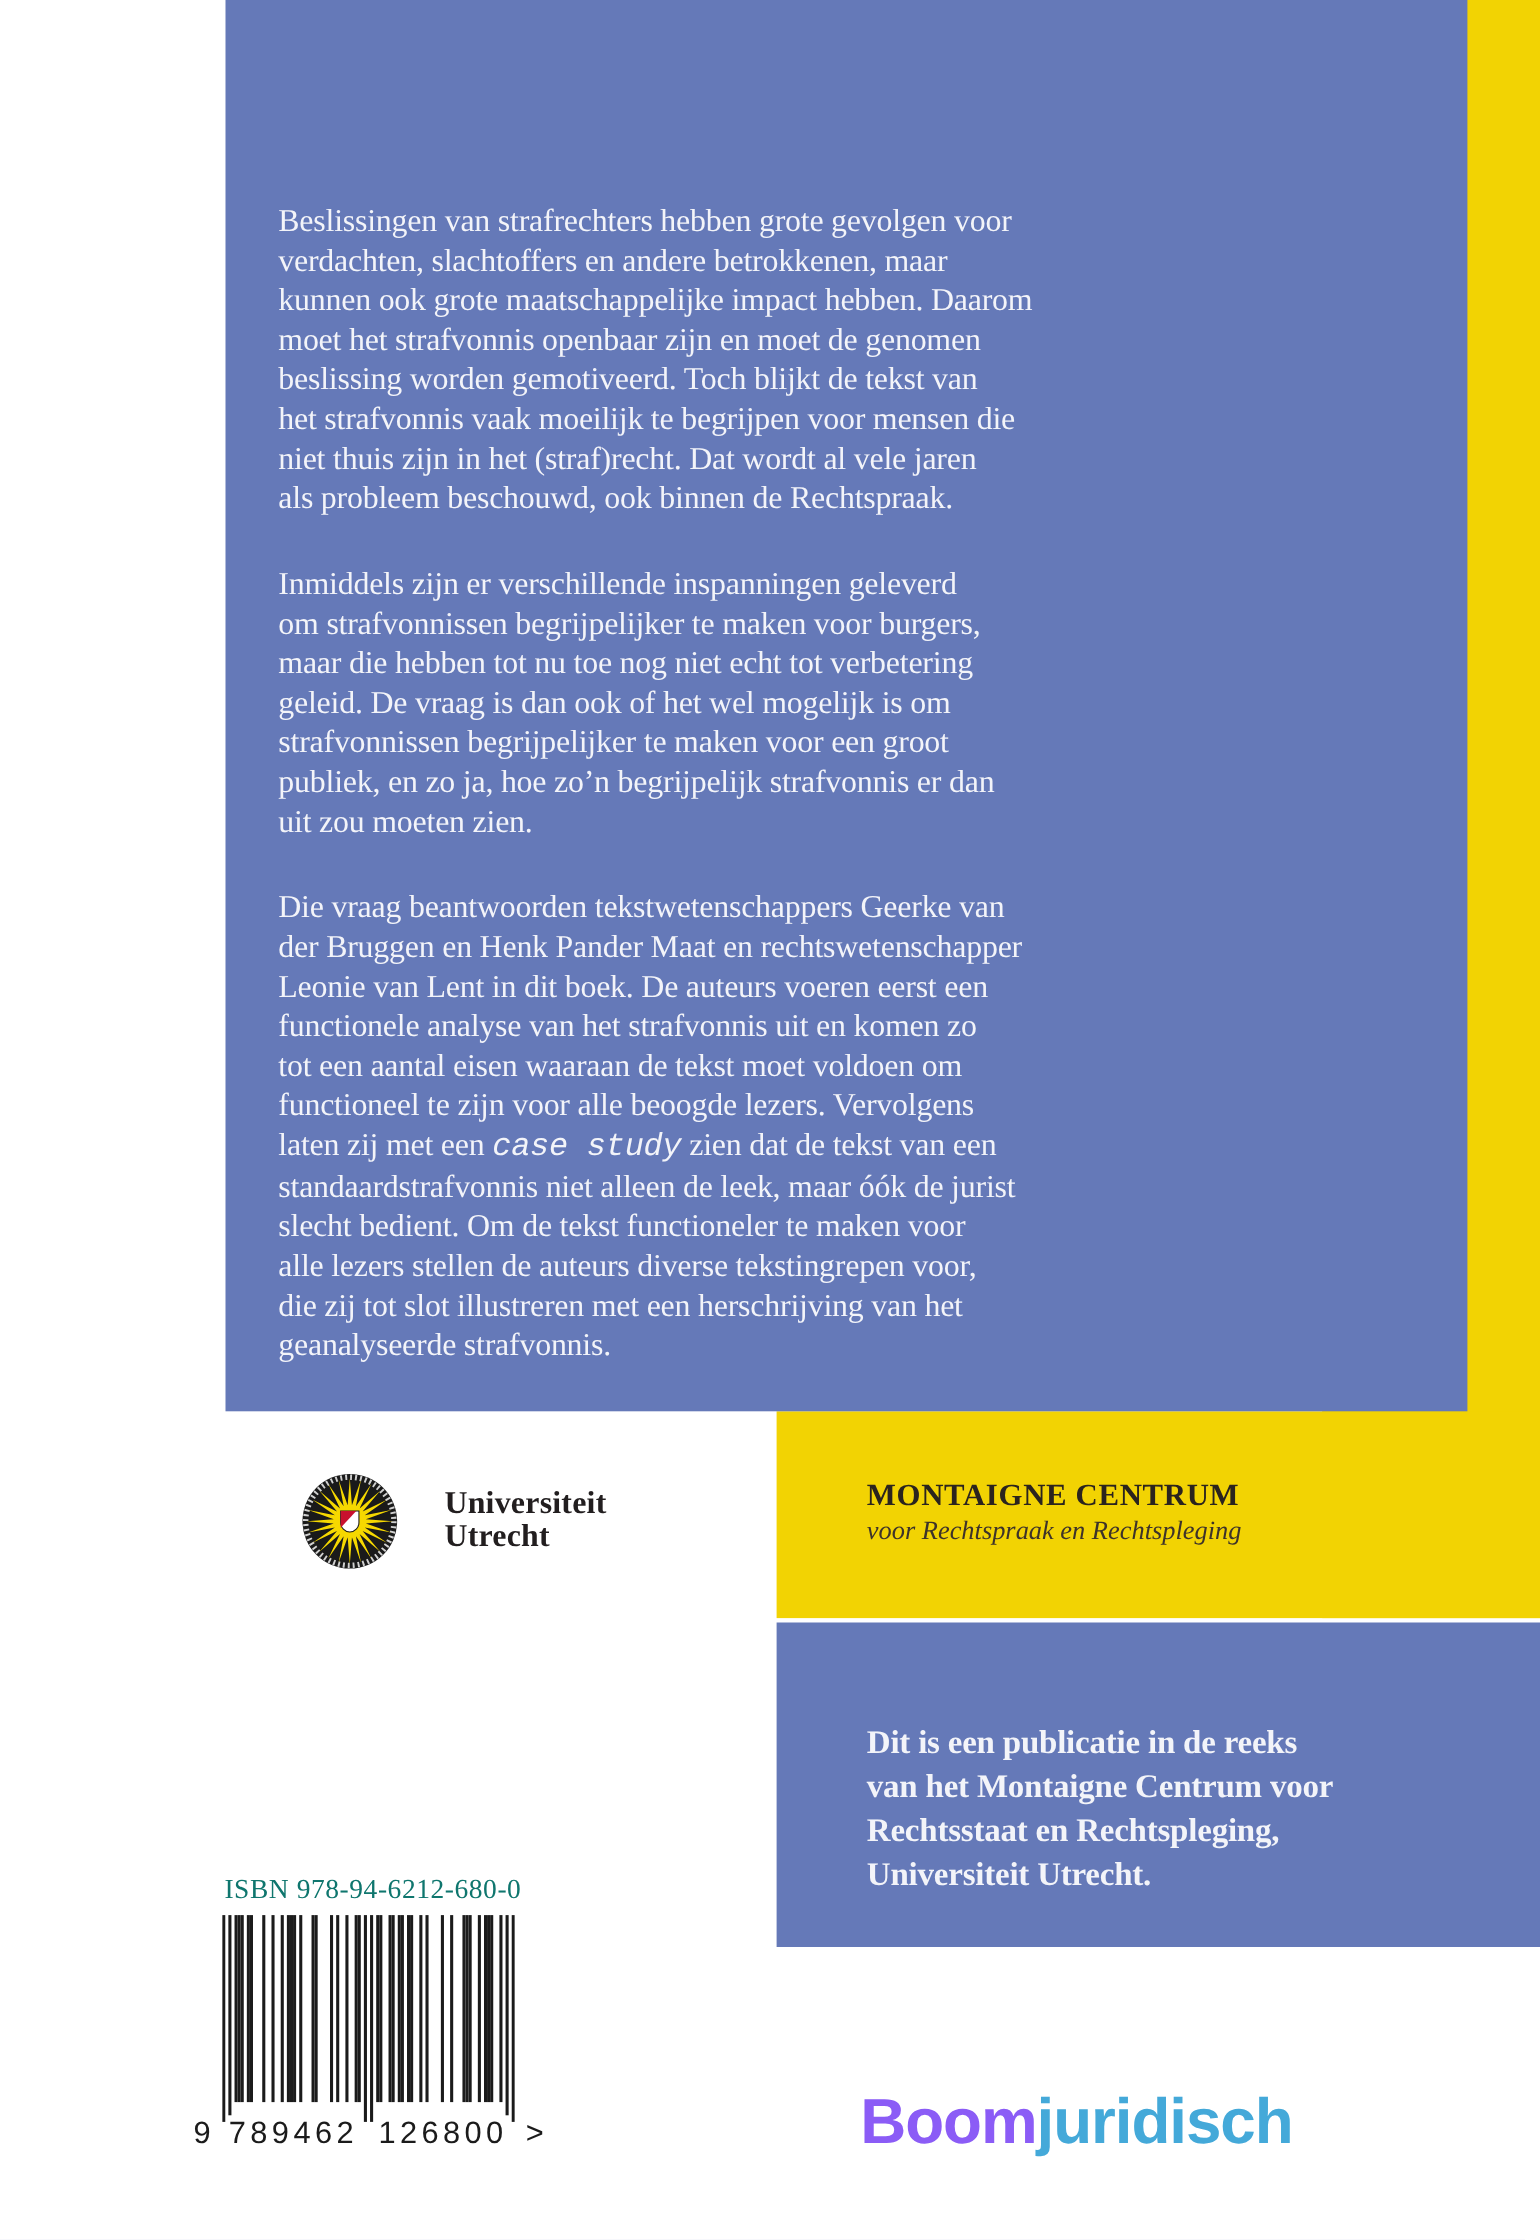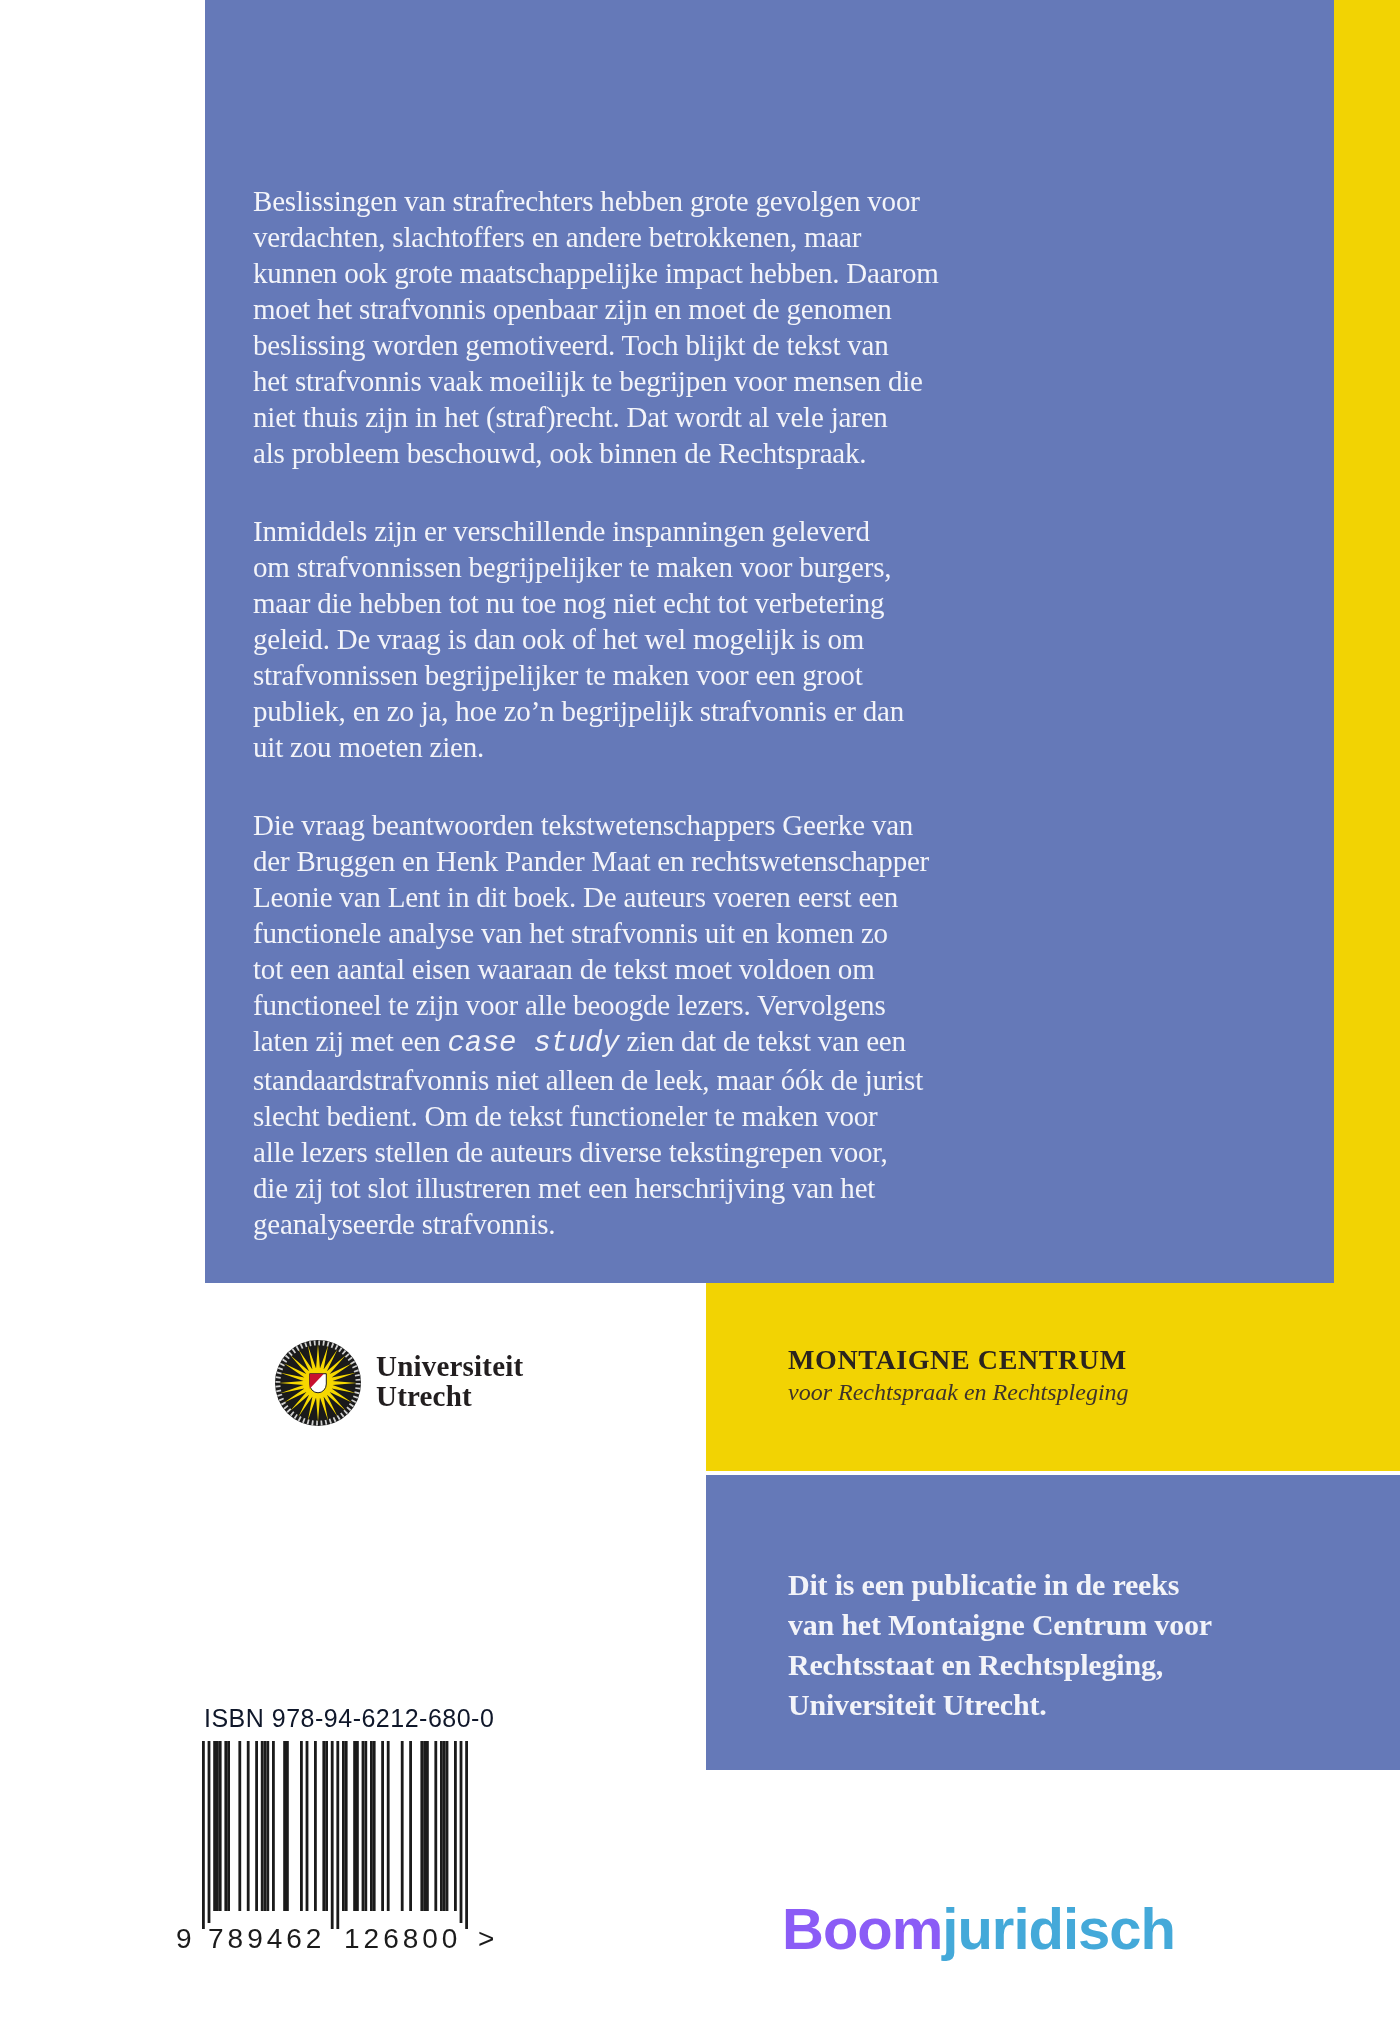--- a/index.html
+++ b/index.html
@@ -9,36 +9,36 @@
 
   .yellow-col{position:absolute;left:1202px;top:0;width:198px;height:1471px;background:var(--yellow);}
   .yellow-band{position:absolute;left:706px;top:1283px;width:694px;height:188px;background:var(--yellow);}
   .blue-panel{position:absolute;left:205px;top:0;width:1129px;height:1283px;background:var(--blue);}
 
   .blurb{position:absolute;left:48px;top:183px;width:920px;
          font-size:29px;line-height:36px;letter-spacing:-0.2px;color:var(--light);}
   .blurb p{margin:0 0 42px 0;}
   .blurb i{font-style:italic;font-family:Liberation Mono, monospace;}
 
-  .uu{position:absolute;left:274px;top:1339px;display:flex;align-items:flex-start;}
+  .uu{position:absolute;left:274px;top:1339px;display:flex;align-items:flex-start;gap:28px;}
   .uu svg{display:block;}
   .uu-text{margin:12px 0 0 14px;font-weight:bold;font-size:29px;line-height:30px;
            color:#221e1f;letter-spacing:0.2px;}
   .uu-text span{display:block;}
 
   .montaigne{position:absolute;left:788px;top:1346px;}
   .m-title{font-weight:bold;font-size:28px;line-height:28px;letter-spacing:0.6px;color:#2b241e;}
   .m-sub{margin-top:5px;font-style:italic;font-size:24px;line-height:26px;color:#3e332a;}
 
   .series-box{position:absolute;left:706px;top:1475px;width:694px;height:295px;background:var(--blue);}
   .series-text{padding:90px 30px 0 82px;font-weight:bold;font-size:30px;line-height:40px;
                color:var(--light);letter-spacing:-0.2px;}
 
-  .isbn-label{position:absolute;left:204px;top:1704px;font-family:Liberation Sans, sans-serif;
-              font-size:25px;letter-spacing:0.5px;color:#0f172a;}
+  .isbn-label{position:absolute;left:204px;top:1704px;font-family:Liberation Serif, serif;
+              font-size:25px;letter-spacing:0.5px;color:#0f766e;}
   .barcode{position:absolute;left:202px;top:1741px;}
   .bc-digit{position:absolute;top:1923px;font-family:"Liberation Sans",sans-serif;
             font-size:28px;color:#1b1b1b;background:#fff;padding:0 2px;}
   .bc-d0{left:174px;}
   .bc-d1{left:206px;letter-spacing:4px;}
   .bc-d2{left:342px;letter-spacing:4px;}
   .bc-d3{left:476px;}
 
   .publisher{position:absolute;left:782px;top:1899px;font-family:"Liberation Sans",sans-serif;
              font-weight:bold;font-size:58px;line-height:60px;letter-spacing:-1px;}

